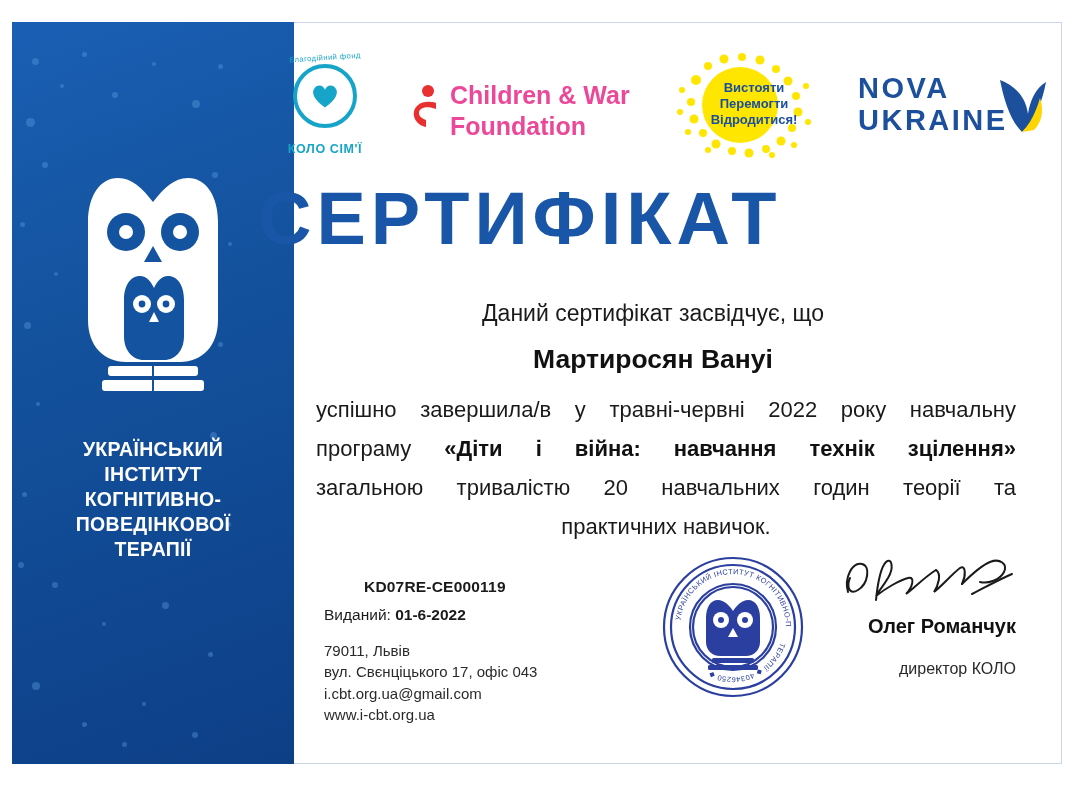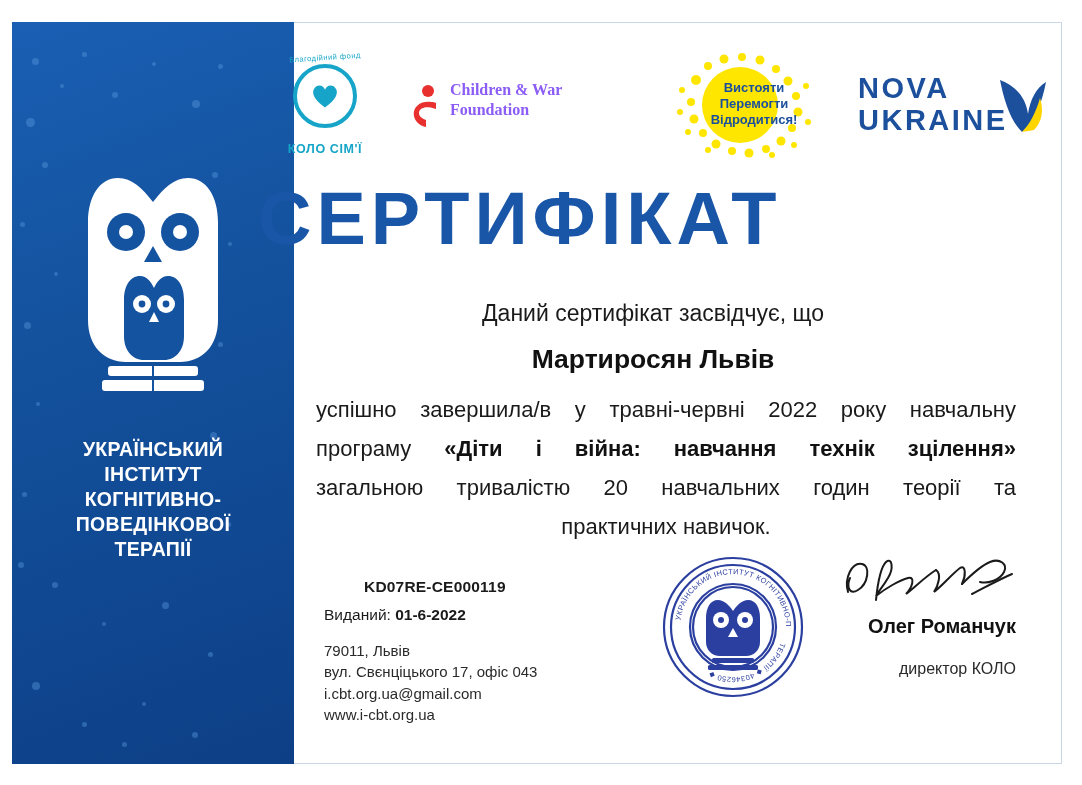--- a/index.html
+++ b/index.html
@@ -136,25 +136,25 @@
     position: absolute;
     left: 0;
     top: 5px;
     width: 34px;
     height: 48px;
   }
   .caw-text {
     position: absolute;
     left: 44px;
     top: 2px;
-    color: #8b5cf6;
-    font-weight: bold;
-    font-size: 16px;
+    color: #ec4899;
+    font-weight: bold;
+    font-size: 25px;
     line-height: 1.22;
-    font-family: Liberation Serif, serif;
+    font-family: Liberation Sans, sans-serif;
   }
 
   .logo-vystoyaty {
     position: absolute;
     left: 390px;
     top: 2px;
     width: 180px;
     height: 110px;
   }
   .vy-sun {
@@ -491,21 +491,21 @@
       </div>
       <svg class="nova-bird" viewBox="0 0 52 58">
         <path d="M4 4 C20 10 30 22 32 38 C34 24 40 12 50 6 C46 26 40 44 26 56 C14 44 8 24 4 4 Z" fill="#1c4f9c"></path>
         <path d="M26 56 C34 48 40 36 44 22 C48 34 46 46 38 54 Z" fill="#ffd500"></path>
       </svg>
     </div>
   </div>
 
   <div class="title">СЕРТИФІКАТ</div>
   <div class="subtitle">Даний сертифікат засвідчує, що</div>
-  <div class="recipient">Мартиросян Львів</div>
+  <div class="recipient">Мартиросян Вануі</div>
 
   <div class="body-text">
     <div class="line-just">успішно завершила/в у травні-червні 2022 року навчальну</div>
     <div class="line-just">
       <span>програму</span>
       <b>«Діти і війна: навчання технік зцілення»</b>
     </div>
     <div class="line-just">загальною тривалістю 20 навчальних годин теорії та</div>
     <div class="line-left">практичних навичок.</div>
   </div>

